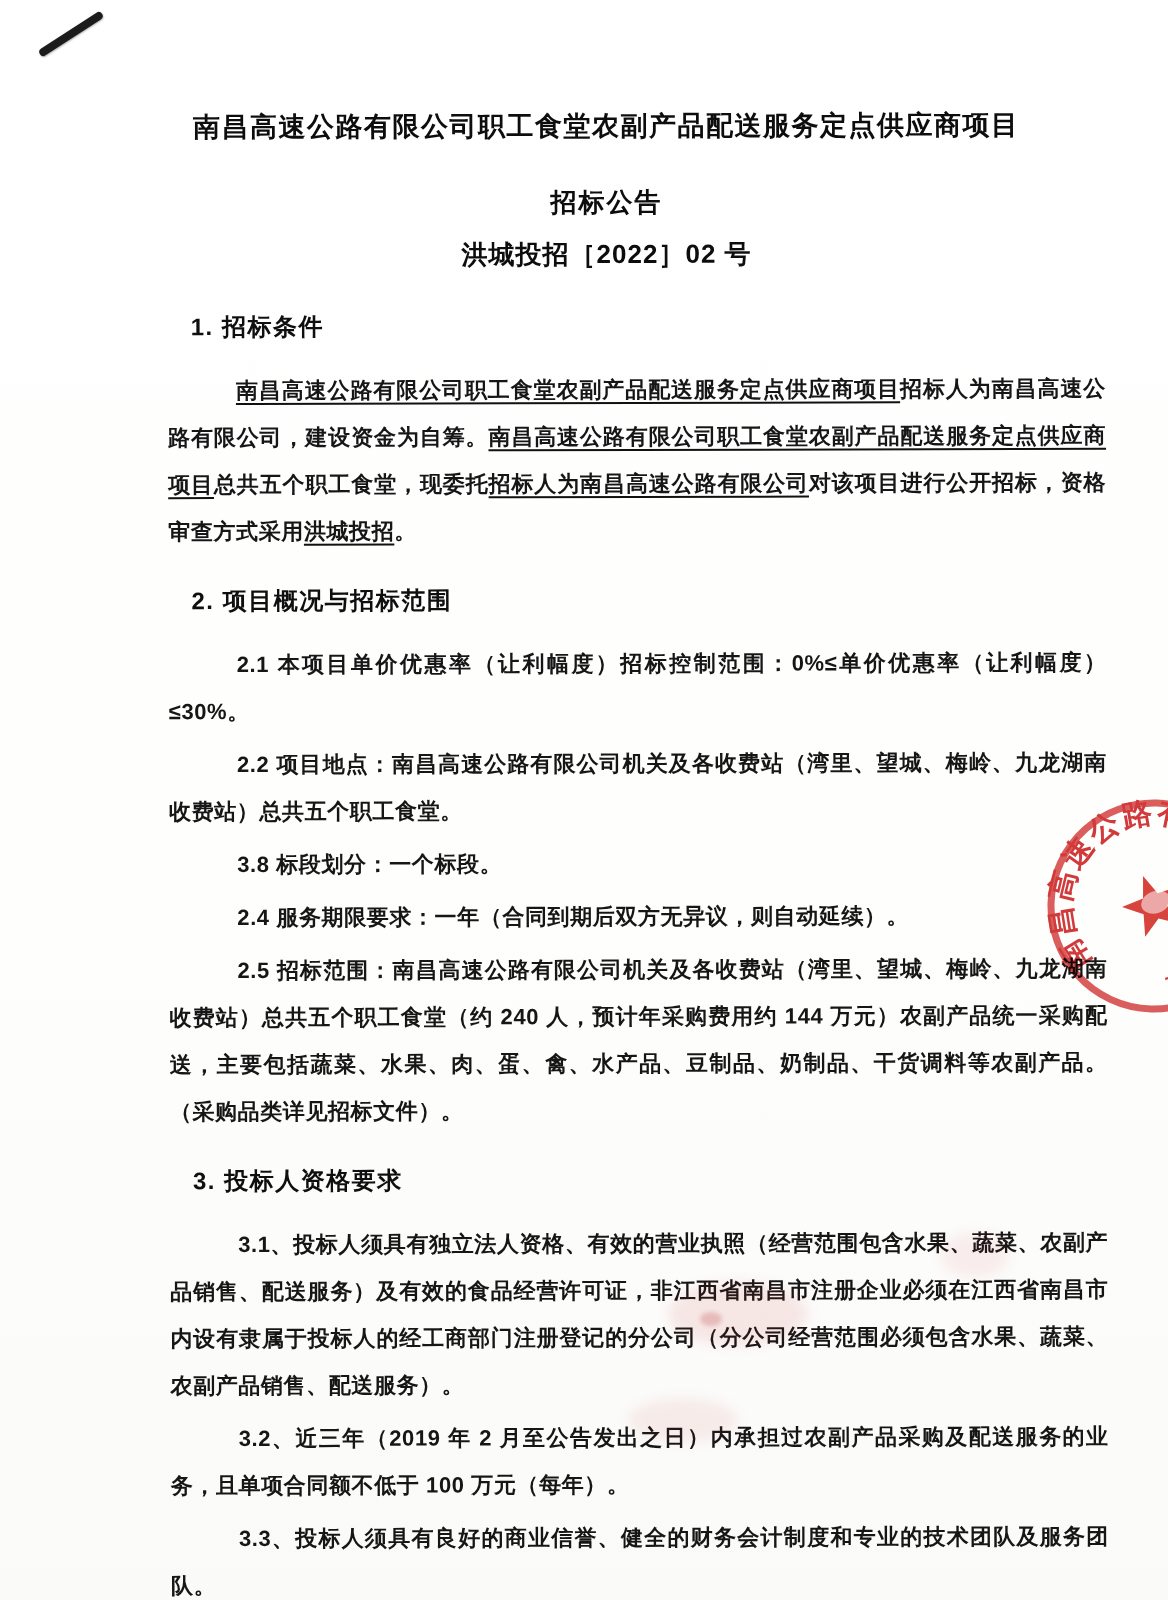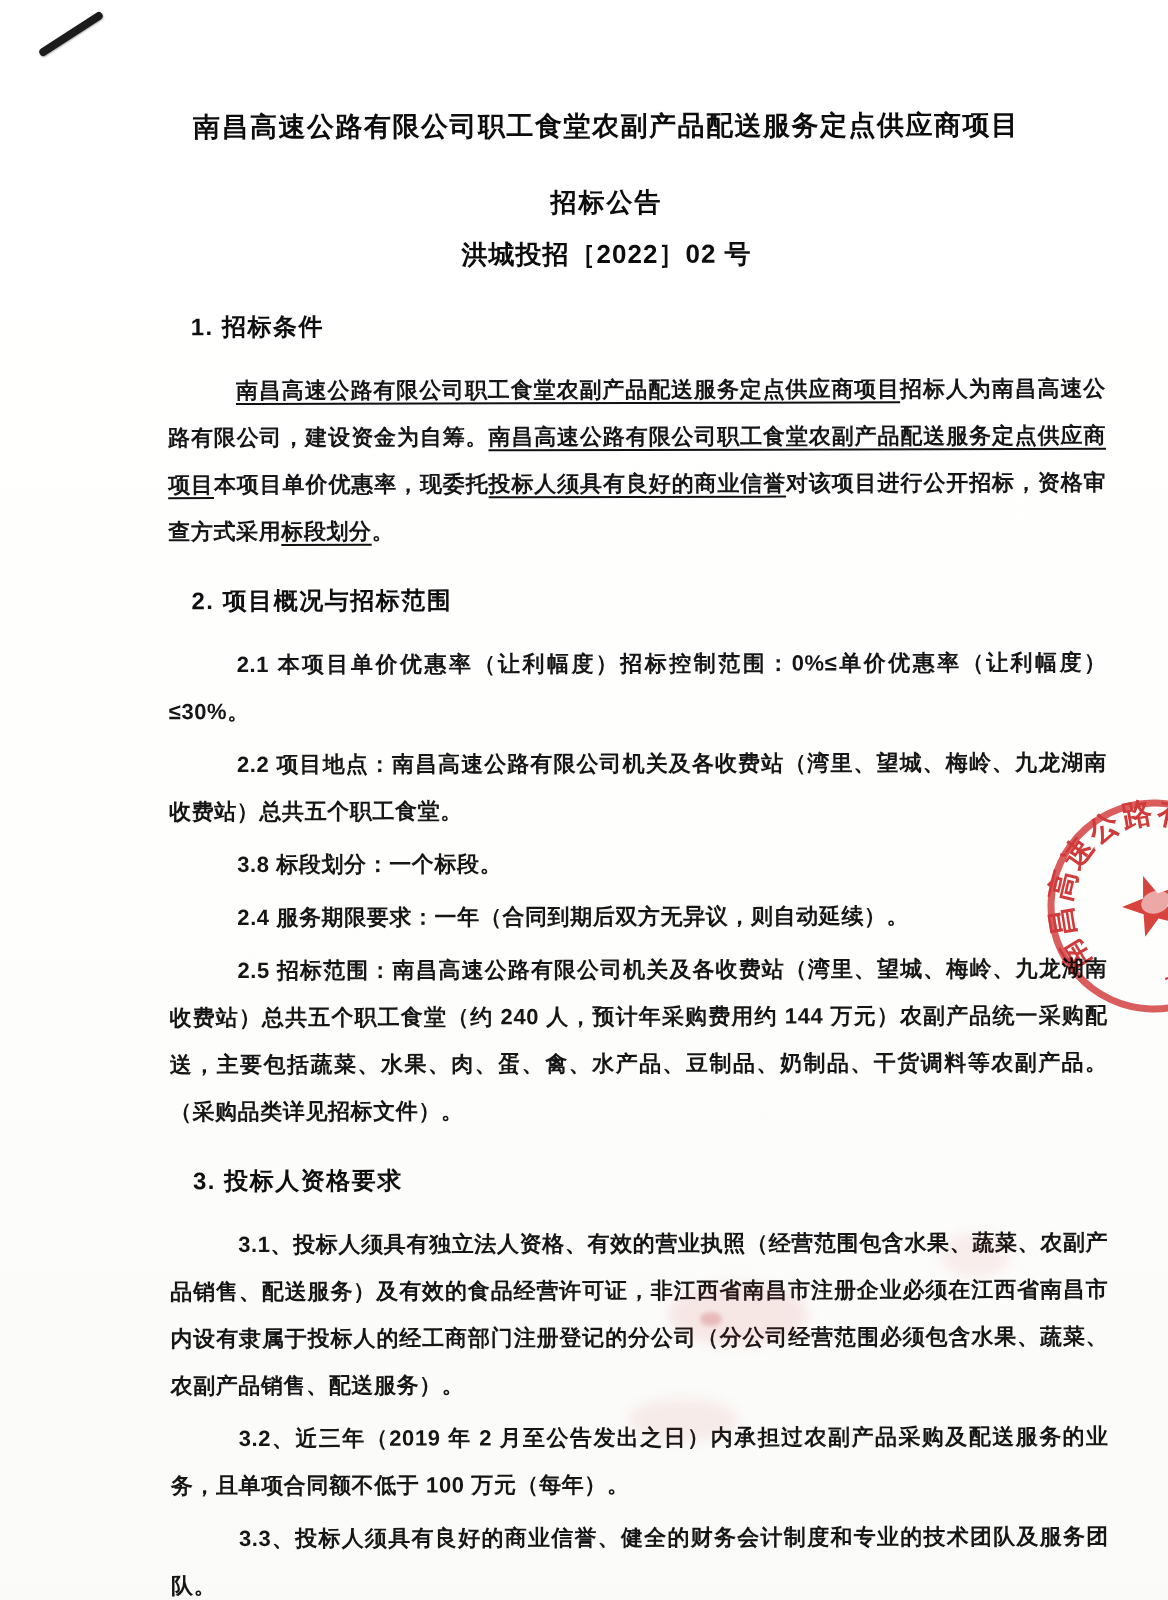--- a/index.html
+++ b/index.html
@@ -97,21 +97,21 @@
 
     <div class="title-block">
       <h1 class="doc-title">南昌高速公路有限公司职工食堂农副产品配送服务定点供应商项目</h1>
       <h1 class="doc-subtitle">招标公告</h1>
       <h2 class="doc-number">洪城投招［2022］02 号</h2>
     </div>
 
     <main>
         <section>
           <h2 class="sec-heading">1. 招标条件</h2>
-          <p class="para"><span class="u">南昌高速公路有限公司职工食堂农副产品配送服务定点供应商项目</span><span>招标人为南昌高速公路有限公司，建设资金为自筹。</span><span class="u">南昌高速公路有限公司职工食堂农副产品配送服务定点供应商项目</span><span>本项目单价优惠率，现委托</span><span class="u">投标人须具有良好的商业信誉</span><span>对该项目进行公开招标，资格审查方式采用</span><span class="u">标段划分</span><span>。</span></p>
+          <p class="para"><span class="u">南昌高速公路有限公司职工食堂农副产品配送服务定点供应商项目</span><span>招标人为南昌高速公路有限公司，建设资金为自筹。</span><span class="u">南昌高速公路有限公司职工食堂农副产品配送服务定点供应商项目</span><span>总共五个职工食堂，现委托</span><span class="u">招标人为南昌高速公路有限公司</span><span>对该项目进行公开招标，资格审查方式采用</span><span class="u">洪城投招</span><span>。</span></p>
         </section>
         <section>
           <h2 class="sec-heading">2. 项目概况与招标范围</h2>
           <p class="para"><span>2.1 本项目单价优惠率（让利幅度）招标控制范围：0%≤单价优惠率（让利幅度）≤30%。</span></p>
           <p class="para"><span>2.2 项目地点：南昌高速公路有限公司机关及各收费站（湾里、望城、梅岭、九龙湖南收费站）总共五个职工食堂。</span></p>
           <p class="para"><span>3.8 标段划分：一个标段。</span></p>
           <p class="para"><span>2.4 服务期限要求：一年（合同到期后双方无异议，则自动延续）。</span></p>
           <p class="para"><span>2.5 招标范围：南昌高速公路有限公司机关及各收费站（湾里、望城、梅岭、九龙湖南收费站）总共五个职工食堂（约 240 人，预计年采购费用约 144 万元）农副产品统一采购配送，主要包括蔬菜、水果、肉、蛋、禽、水产品、豆制品、奶制品、干货调料等农副产品。（采购品类详见招标文件）。</span></p>
         </section>
         <section>

